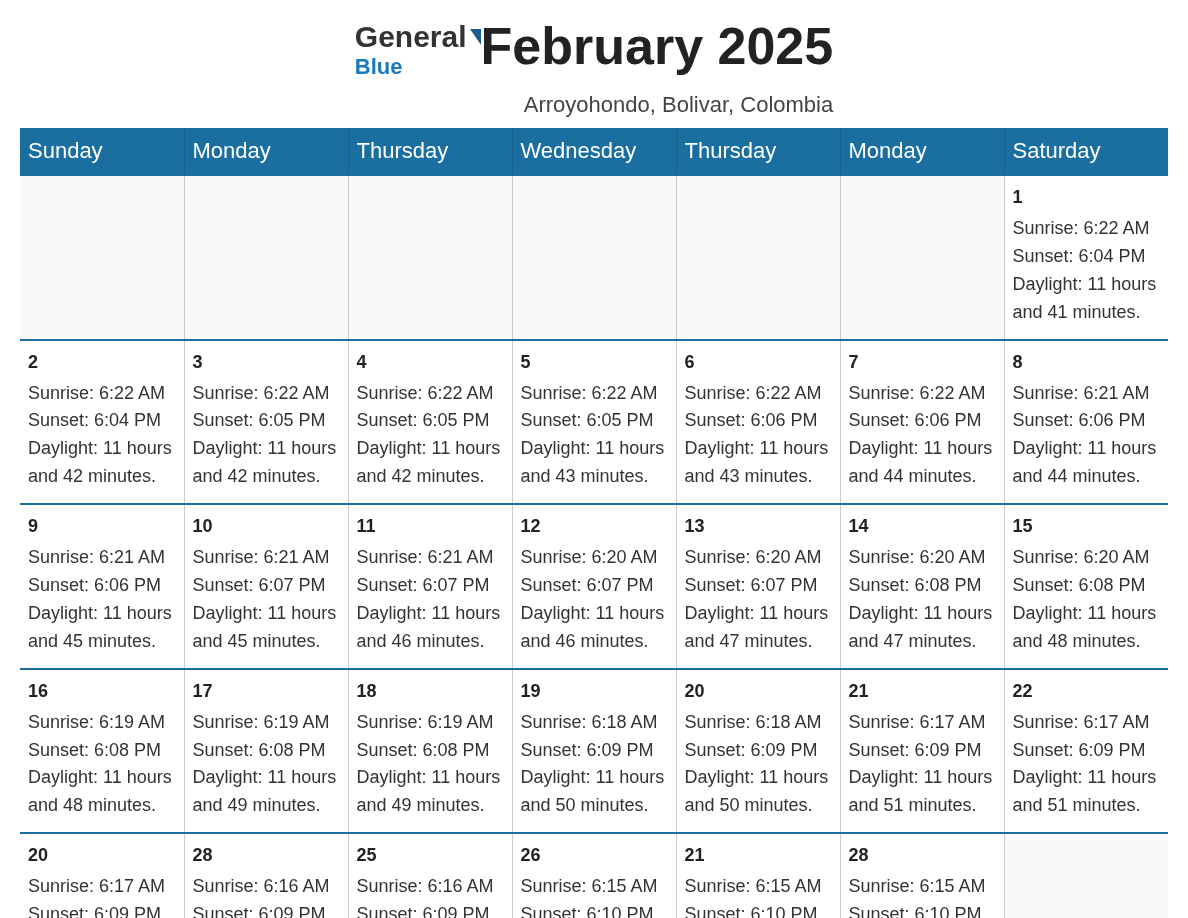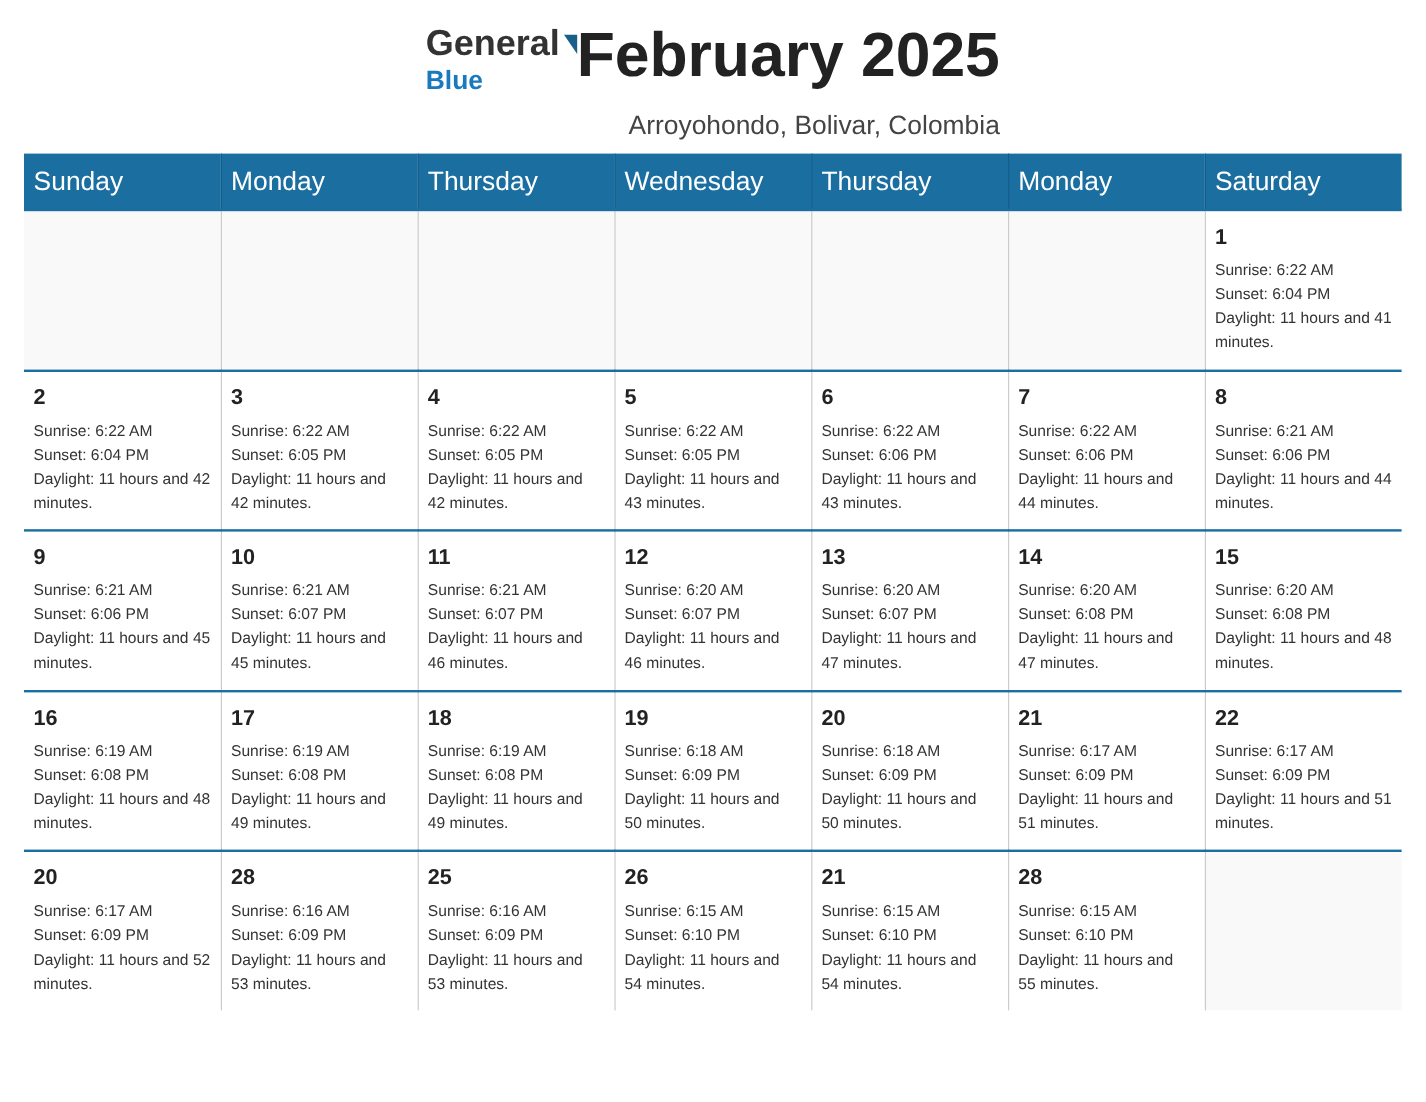--- a/index.html
+++ b/index.html
@@ -80,21 +80,21 @@
 
     .day-number {
       font-size: 18px;
       font-weight: bold;
       color: #222;
       display: block;
       margin-bottom: 4px;
     }
 
     .day-info {
-      font-size: 13px;
+      font-size: 18px;
       color: #333;
       line-height: 1.55;
     }
 
     .empty-cell {
       background: #f9f9f9;
     }
 
     .logo-container {
       display: flex;

